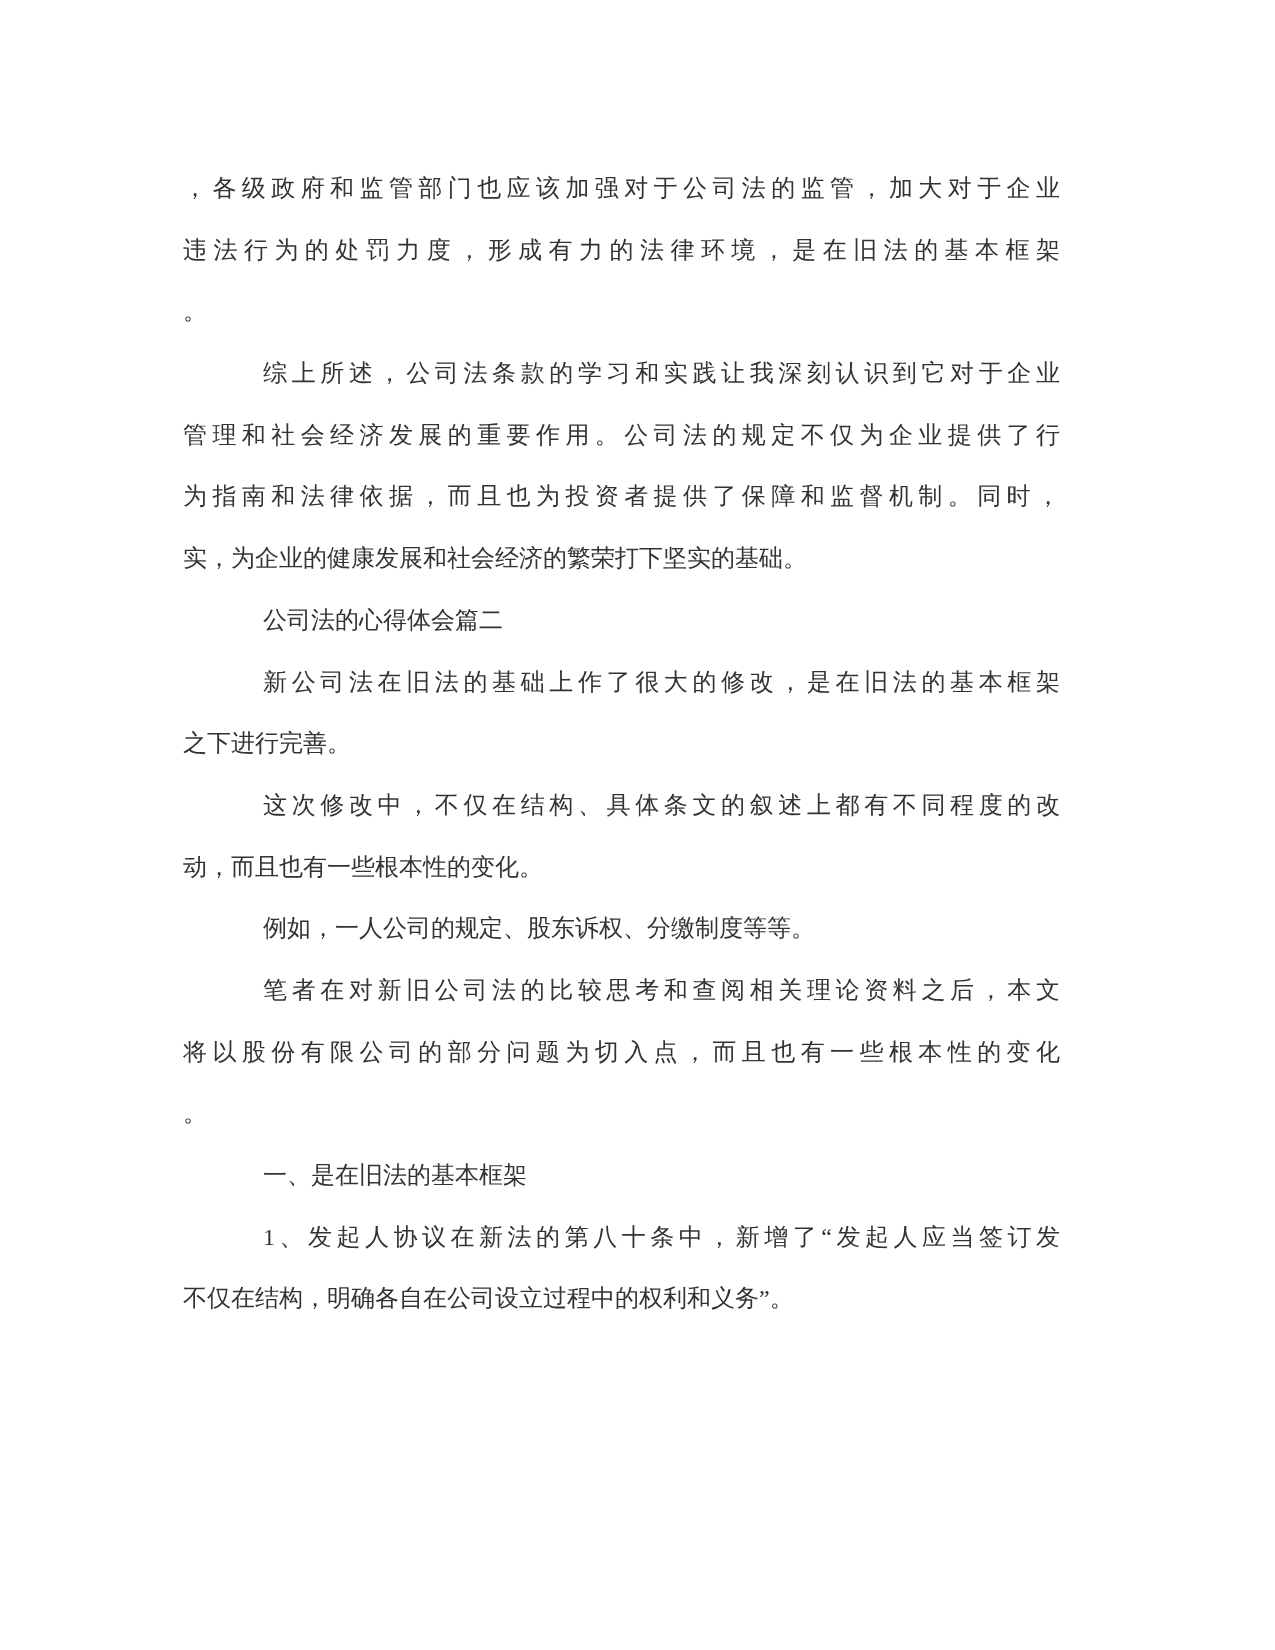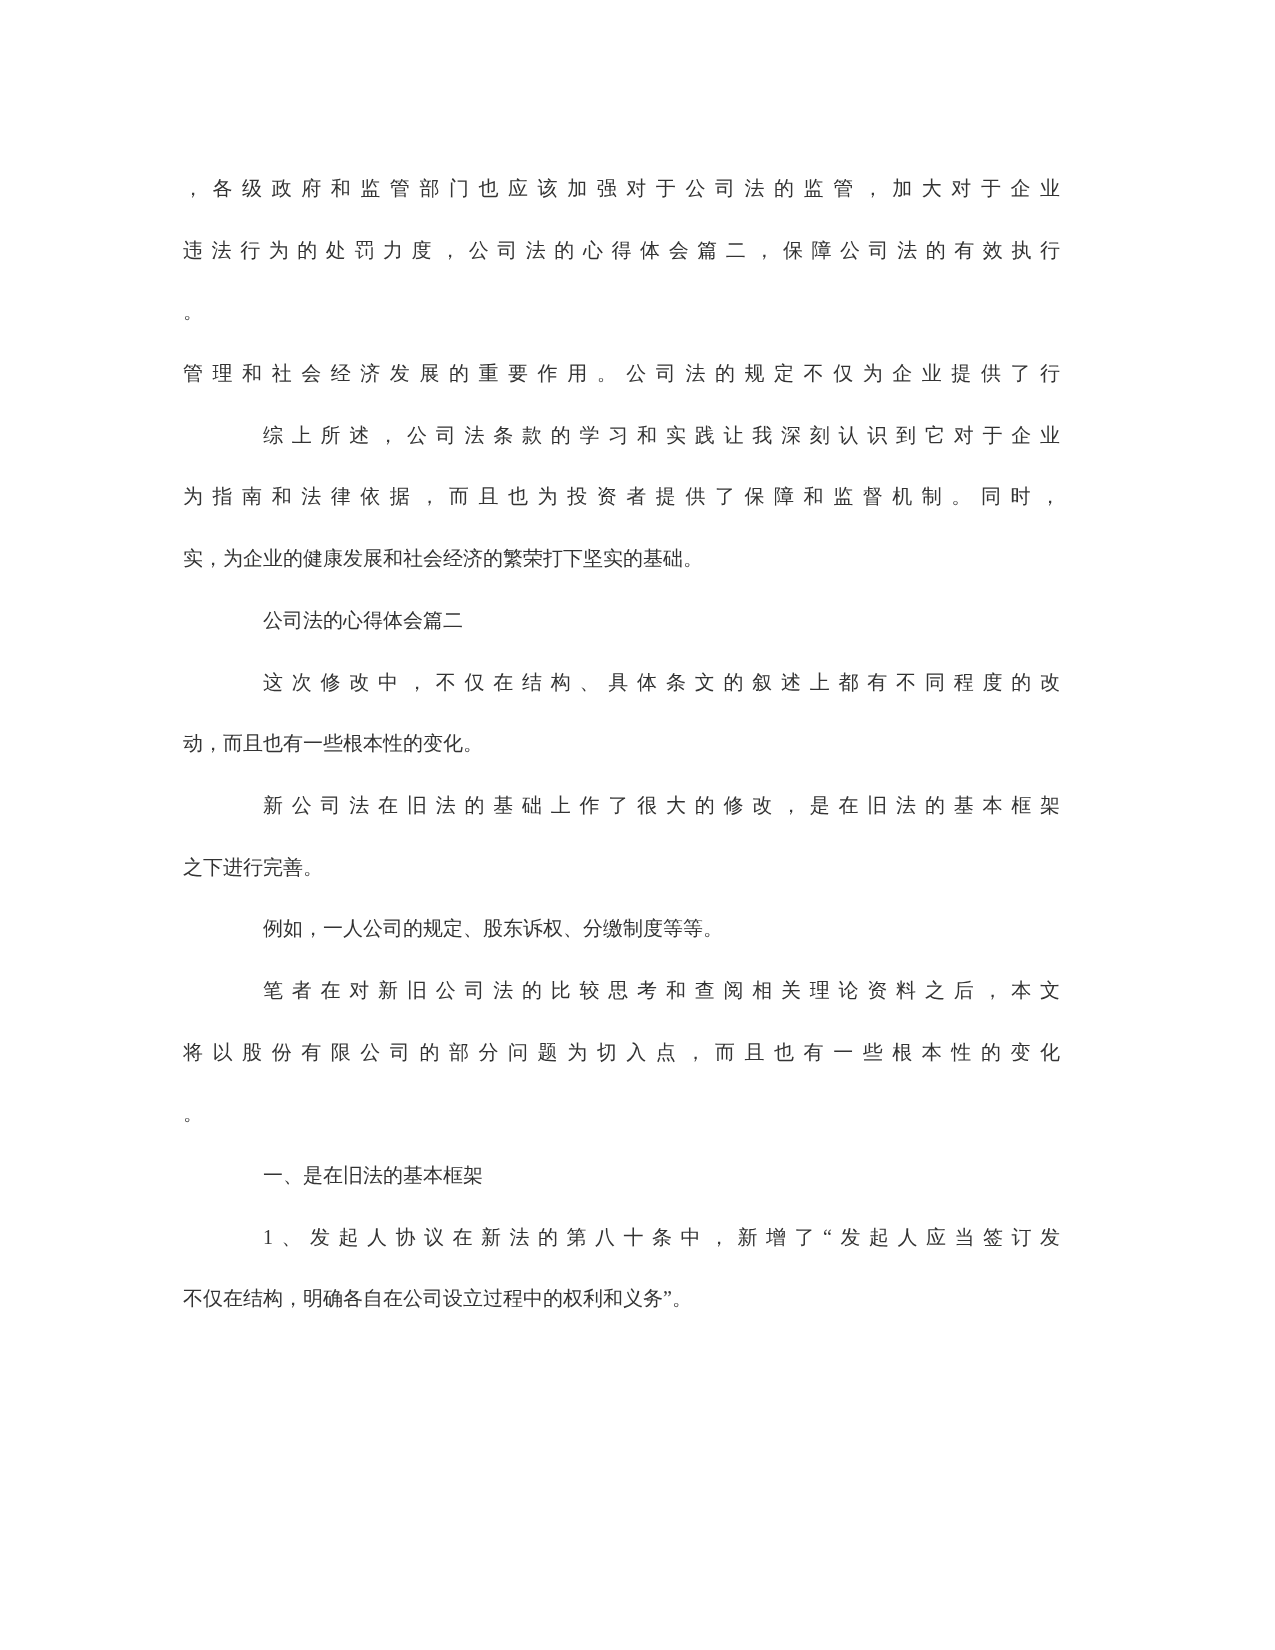--- a/index.html
+++ b/index.html
@@ -13,21 +13,21 @@
     height: 1650px;
     background: #ffffff;
     overflow: hidden;
     font-family: "Liberation Serif", "DejaVu Serif", serif;
   }
   .content {
     position: absolute;
     left: 183px;
     top: 158px;
     width: 877px;
-    font-size: 20px;
+    font-size: 24px;
     line-height: 61.7px;
     color: #333333;
     font-weight: 400;
   }
   .paragraph {
     margin: 0;
     padding: 0;
   }
   .line {
     height: 61.7px;
@@ -44,39 +44,39 @@
     padding-left: 80px;
   }
 </style>
 </head>
 <body>
 
 <div class="page">
   <div class="content" style="color: rgb(51, 51, 51);">
       <div class="paragraph">
         <div class="line just">，各级政府和监管部门也应该加强对于公司法的监管，加大对于企业</div>
-        <div class="line just">违法行为的处罚力度，公司法的心得体会篇二，保障公司法的有效执行</div>
+        <div class="line just">违法行为的处罚力度，形成有力的法律环境，是在旧法的基本框架</div>
         <div class="line">。</div>
       </div>
       <div class="paragraph">
+        <div class="line just ind">综上所述，公司法条款的学习和实践让我深刻认识到它对于企业</div>
         <div class="line just">管理和社会经济发展的重要作用。公司法的规定不仅为企业提供了行</div>
-        <div class="line just ind">综上所述，公司法条款的学习和实践让我深刻认识到它对于企业</div>
         <div class="line just">为指南和法律依据，而且也为投资者提供了保障和监督机制。同时，</div>
         <div class="line">实，为企业的健康发展和社会经济的繁荣打下坚实的基础。</div>
       </div>
       <div class="paragraph">
         <div class="line ind">公司法的心得体会篇二</div>
       </div>
       <div class="paragraph">
+        <div class="line just ind">新公司法在旧法的基础上作了很大的修改，是在旧法的基本框架</div>
+        <div class="line">之下进行完善。</div>
+      </div>
+      <div class="paragraph">
         <div class="line just ind">这次修改中，不仅在结构、具体条文的叙述上都有不同程度的改</div>
         <div class="line">动，而且也有一些根本性的变化。</div>
-      </div>
-      <div class="paragraph">
-        <div class="line just ind">新公司法在旧法的基础上作了很大的修改，是在旧法的基本框架</div>
-        <div class="line">之下进行完善。</div>
       </div>
       <div class="paragraph">
         <div class="line ind">例如，一人公司的规定、股东诉权、分缴制度等等。</div>
       </div>
       <div class="paragraph">
         <div class="line just ind">笔者在对新旧公司法的比较思考和查阅相关理论资料之后，本文</div>
         <div class="line just">将以股份有限公司的部分问题为切入点，而且也有一些根本性的变化</div>
         <div class="line">。</div>
       </div>
       <div class="paragraph">

